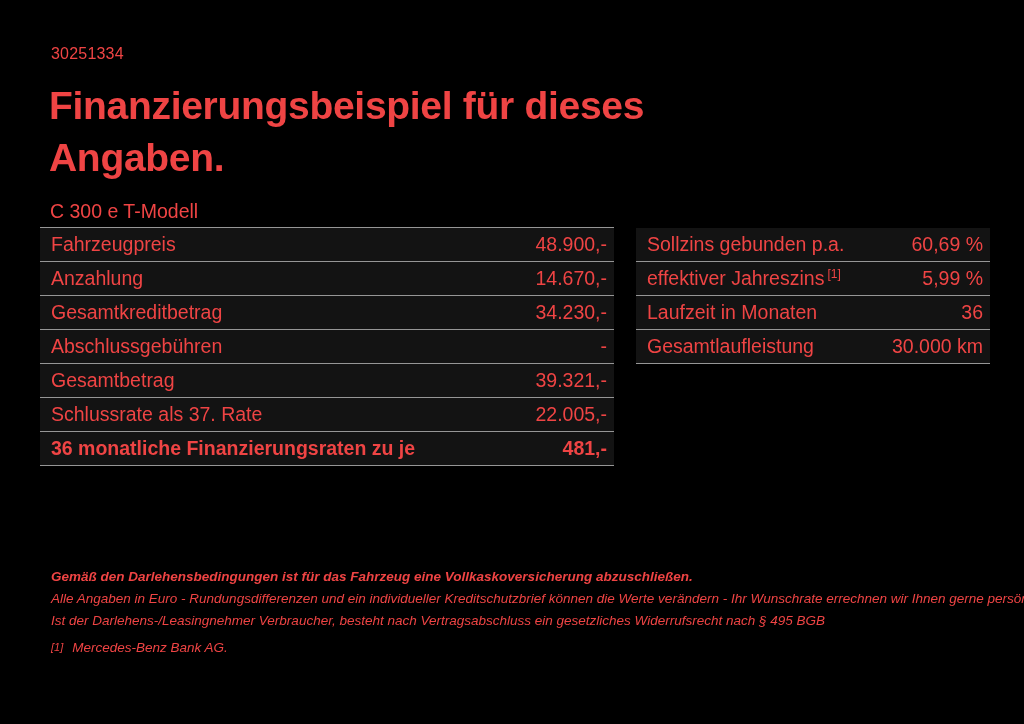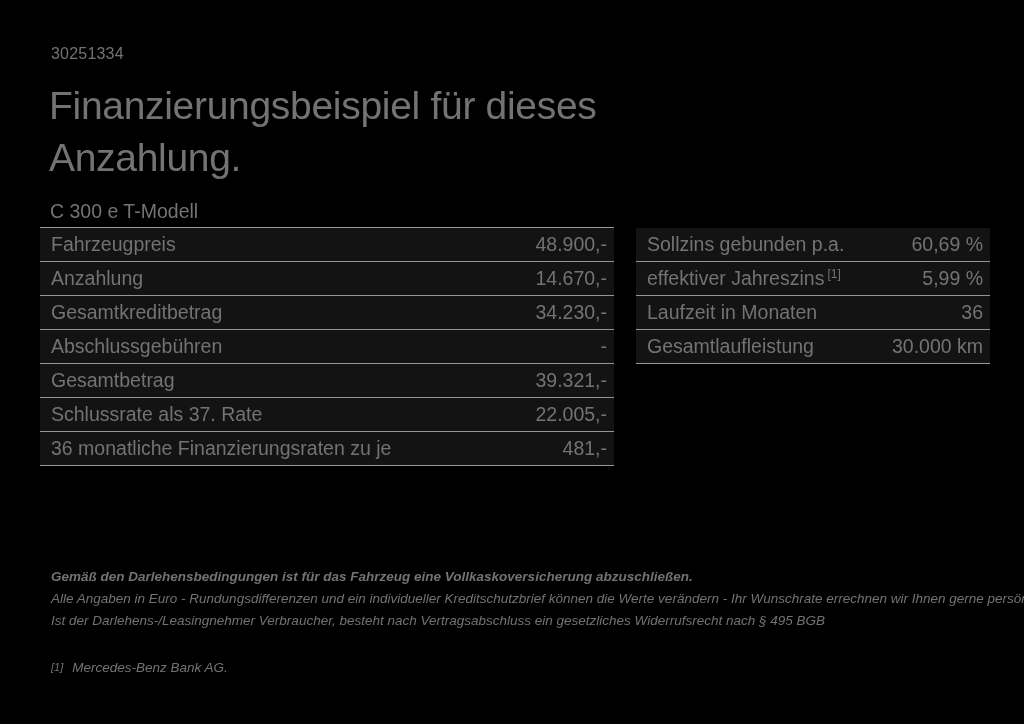--- a/index.html
+++ b/index.html
@@ -1,30 +1,30 @@
 <!DOCTYPE html>
 <html><head>
 <meta charset="utf-8">
 <style>
   html,body{margin:0;padding:0;background:#000;}
   .page{
     position:relative;
     width:1024px;height:724px;
     background:#000;
-    color:#737373;
+    color:#ef4444;
     font-family:"Liberation Sans", sans-serif;
     overflow:hidden;
   }
   .doc-id{
     position:absolute;left:51px;top:45px;
     font-size:16px;letter-spacing:.2px;
   }
   .title{
     position:absolute;left:49px;top:80px;
-    font-size:39px;font-weight:400;line-height:52px;
+    font-size:39px;font-weight:700;line-height:52px;
     letter-spacing:-.3px;
   }
   .subtitle{
     position:absolute;left:50px;top:200px;
     font-size:19.5px;
   }
   .fin-table{
     position:absolute;left:40px;top:227px;width:574px;
     border-top:1px solid #969696;
   }
@@ -34,51 +34,51 @@
   .trow{
     height:33px;
     border-bottom:1px solid #969696;
     background:#131313;
     display:flex;align-items:center;
     padding:0 7px 0 11px;
     font-size:19.5px;
   }
   .trow .lbl{flex:1 1 auto;white-space:nowrap;}
   .trow .val{flex:0 0 auto;text-align:right;white-space:nowrap;}
-  .trow.bold{font-weight:400;}
+  .trow.bold{font-weight:700;}
   .lbl sup{
     font-size:12px;
     vertical-align:super;
     line-height:0;
     margin-left:3px;
   }
   .notes{
     position:absolute;left:51px;top:566px;right:20px;
     font-size:13.5px;line-height:22px;
     white-space:nowrap;
     font-style:italic;
   }
   .note-bold{font-weight:700;}
-  .footnote{margin-top:25px;}
+  .footnote{margin-top:5px;}
   .fn-marker{
     font-size:11px;
     position:relative;top:-1px;
     margin-right:9px;
   }
 </style>
 </head>
 <body>
 
 <div class="page">
 
   <div class="doc-id">30251334</div>
 
   <div class="title">
     <div>Finanzierungsbeispiel für dieses</div>
-    <div>Anzahlung.</div>
+    <div>Angaben.</div>
   </div>
 
   <div class="subtitle">C 300 e T-Modell</div>
 
   <div class="fin-table">
     <div class="trow">
       <span class="lbl">Fahrzeugpreis</span>
       <span class="val">48.900,-</span>
     </div>
     <div class="trow">

